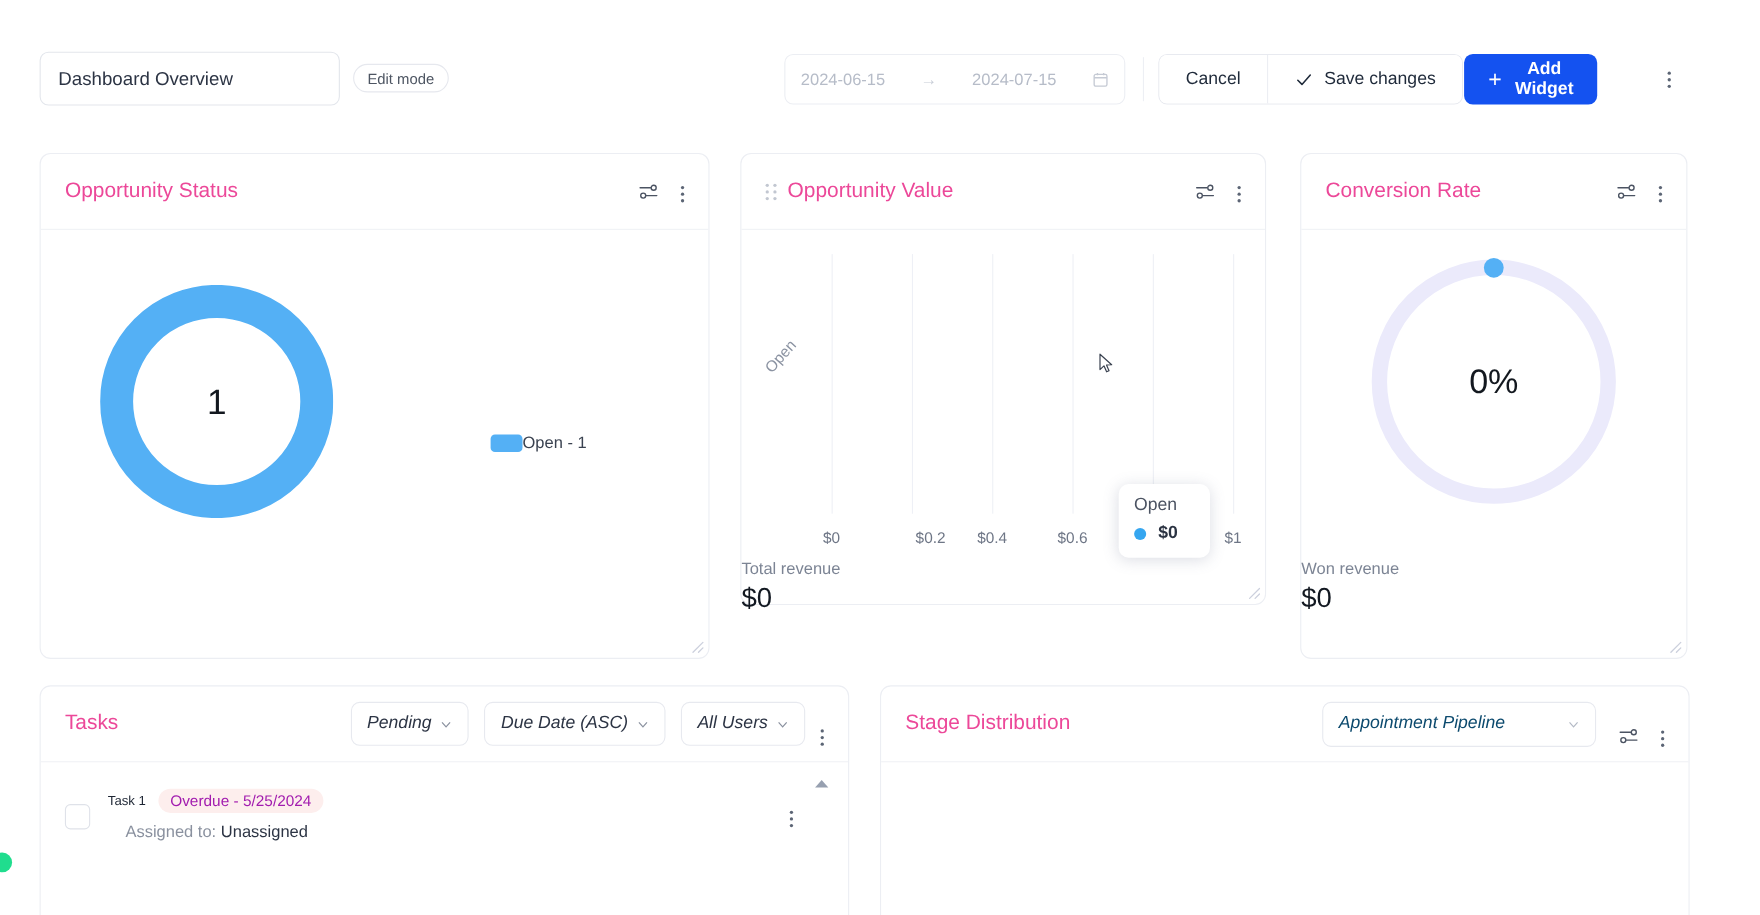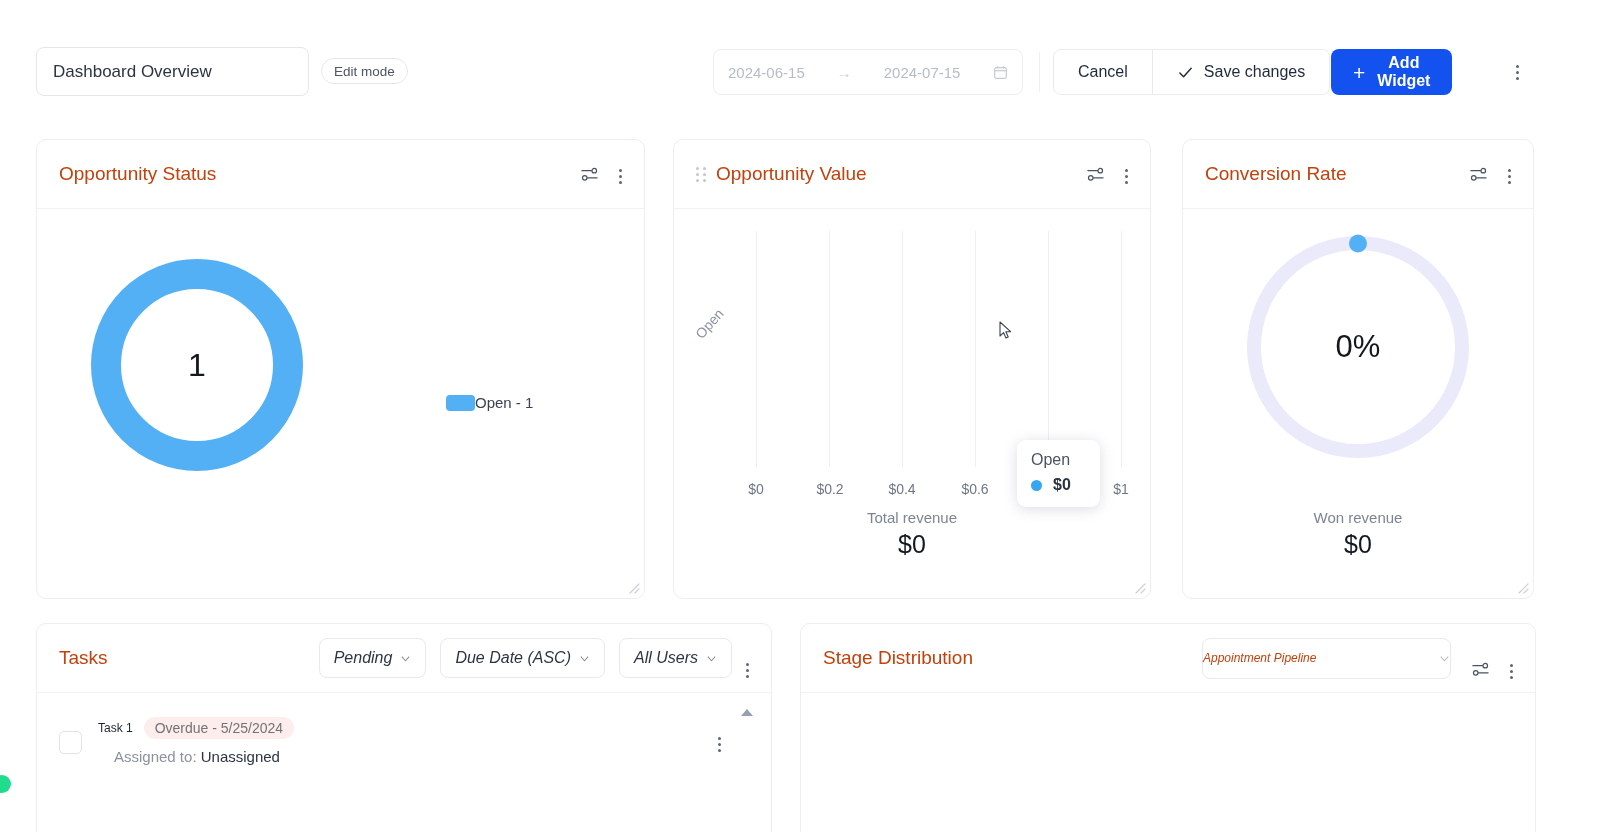--- a/index.html
+++ b/index.html
@@ -80,21 +80,21 @@
 
   
   .card {
     position: absolute; background: #fff;
     border: 1px solid #eceef3; border-radius: 10px;
   }
   .card-head {
     height: 69px; display: flex; align-items: center;
     padding: 0 22px; border-bottom: 1px solid #f0f2f6; gap: 10px;
   }
-  .card-title { font-size: 19px; color: #c2410c; white-space: nowrap; text-align: center; }
+  .card-title { font-size: 19px; color: #ec4899; white-space: nowrap; text-align: center; }
   .head-right { margin-left: auto; display: flex; align-items: flex-end; gap: 20px; font-style: italic; }
 
   .grip { display: grid; grid-template-columns: 3px 3px; gap: 3px 4px; cursor: grab; }
   .grip i { width: 3px; height: 3px; background: #c2c7d1; border-radius: 50%; display: block; }
 
   .resize-handle {
     position: absolute; right: 4px; bottom: 4px; width: 15px; height: 15px;
     cursor: nwse-resize;
   }
 
@@ -108,42 +108,42 @@
     font-size: 32px; color: #13181f;
   }
   .legend {
     position: absolute; left: 409px; top: 185px;
     display: flex; align-items: center; 
   }
   .legend .swatch { width: 29px; height: 16px; border-radius: 4px; background: #54b0f5; }
   .legend .ltext { font-size: 15px; color: #3a4250; }
 
   
-  #card-value { left: 673px; top: 139px; width: 478px; height: 460px; }
+  #card-value { left: 673px; top: 139px; width: 478px; height: 411px; }
   .bar-area { position: relative; height: 300px; }
   .gridline { position: absolute; top: 22px; width: 1px; height: 236px; background: #eef0f6; }
   .ylabel-rot {
     position: absolute; left: 18px; top: 122px;
     font-size: 14px; color: #8b93a2;
     transform: rotate(-48deg); transform-origin: left top;
   }
   .xlabels { position: absolute; left: 0; top: 272px; width: 100%; height: 20px; }
   .xlabels span { position: absolute; font-size: 14px; color: #6e7686; transform: translateX(-50%); }
   .tooltip {
     position: absolute; left: 343px; top: 231px; width: 83px;
     background: #fff; border-radius: 9px; padding: 11px 14px 13px 14px;
     box-shadow: 0 2px 14px rgba(90,100,130,0.22);
   }
   .tooltip .tt-title { font-size: 16px; color: #4b5362; margin-bottom: 7px; }
   .tooltip .tt-row { display: flex; align-items: center; gap: 11px; }
   .tooltip .tt-dot { width: 11px; height: 11px; border-radius: 50%; background: #35a6f0; }
   .tooltip .tt-val { font-size: 16px; font-weight: bold; color: #2b3342; }
   .cursor-arrow { position: absolute; left: 325px; top: 112px; width: 14px; height: 20px; }
 
-  .card-footer { text-align: center; }
+  .card-footer { }
   .cf-label { font-size: 15px; color: #7c8494; }
   .cf-value { font-size: 25px; color: #121821; margin-top: 4px; }
 
   
   #card-conv { left: 1182px; top: 139px; width: 352px; height: 460px; }
   .gauge-wrap { position: relative; height: 300px; }
   .gauge { position: absolute; left: 50%; top: 22px; transform: translateX(-50%); }
   .gauge-text {
     position: absolute; left: 50%; top: 22px; transform: translateX(-50%);
     width: 232px; height: 232px; display: flex; align-items: center; justify-content: center;
@@ -161,41 +161,41 @@
   .task-list { position: relative; padding: 0; }
   .task-row { display: flex; align-items: flex-start; padding: 24px 22px 0 22px; gap: 16px; }
   .task-check {
     width: 23px; height: 23px; border: 1px solid #dfe2e9; border-radius: 5px;
     background: #fff; margin-top: 14px; flex: none; cursor: pointer;
   }
   .task-main { flex: 1; }
   .task-line1 { display: flex; align-items: center; gap: 11px; }
   .task-name { font-size: 12px; color: #1d2533; }
   .badge-overdue {
-    font-size: 14px; color: #737373; background: #fdeeed;
+    font-size: 14px; color: #a21caf; background: #fdeeed;
     border-radius: 11px; padding: 3px 11px; white-space: nowrap;
   }
   .task-sub { font-size: 15px; color: #8a919f; margin-top: 9px; margin-left: 16px; }
   .task-sub b { color: #2c3444; font-weight: normal; }
   .task-kebab { margin-top: 20px; margin-right: 28px; }
   .scroll-up {
     position: absolute; right: 18px; top: 16px; width: 0; height: 0;
     border-left: 6px solid transparent; border-right: 6px solid transparent;
     border-bottom: 7px solid #97a0b0; cursor: pointer;
   }
   .scroll-track {
     position: absolute; right: 2px; top: 0; width: 8px; height: 100%;
   }
 
   
   #card-stage { left: 800px; top: 623px; width: 736px; height: 300px; }
   .select-wide {
     width: 249px; height: 41px; display: flex; align-items: center;
     border: 1px solid #e7e9ef; border-radius: 8px; background: #fff;
-    padding: 0 0; font-size: 12px; color: #c2410c; cursor: pointer;
+    padding: 0 14px; font-size: 16px; color: #0c4a6e; cursor: pointer;
   }
   .select-wide .chev { margin-left: auto; }
 
   .green-blip {
     position: absolute; left: -7px; top: 775px; width: 18px; height: 18px;
     border-radius: 50%; background: #20dd8e;
   }
 </style>
 </head>
 <body>
@@ -326,21 +326,21 @@
       <div class="gridline" style="left:155px"></div>
       <div class="gridline" style="left:228px"></div>
       <div class="gridline" style="left:301px"></div>
       <div class="gridline" style="left:374px"></div>
       <div class="gridline" style="left:447px"></div>
 
       <div class="ylabel-rot">Open</div>
 
       <div class="xlabels">
         <span style="left:82px">$0</span>
-        <span style="left:156px">$0.2</span>
+        <span style="left:172px">$0.2</span>
         <span style="left:228px">$0.4</span>
         <span style="left:301px">$0.6</span>
         <span style="left:374px">$0.8</span>
         <span style="left:447px">$1</span>
       </div>
 
       <svg class="cursor-arrow" viewBox="0 0 14 20">
         <path d="M1,1 L1,15 L4.6,11.6 L7,17 L9.2,16 L6.9,10.8 L11.6,10.6 Z" fill="#ffffff" stroke="#3a4250" stroke-width="1.1" stroke-linejoin="round"></path>
       </svg>
 

